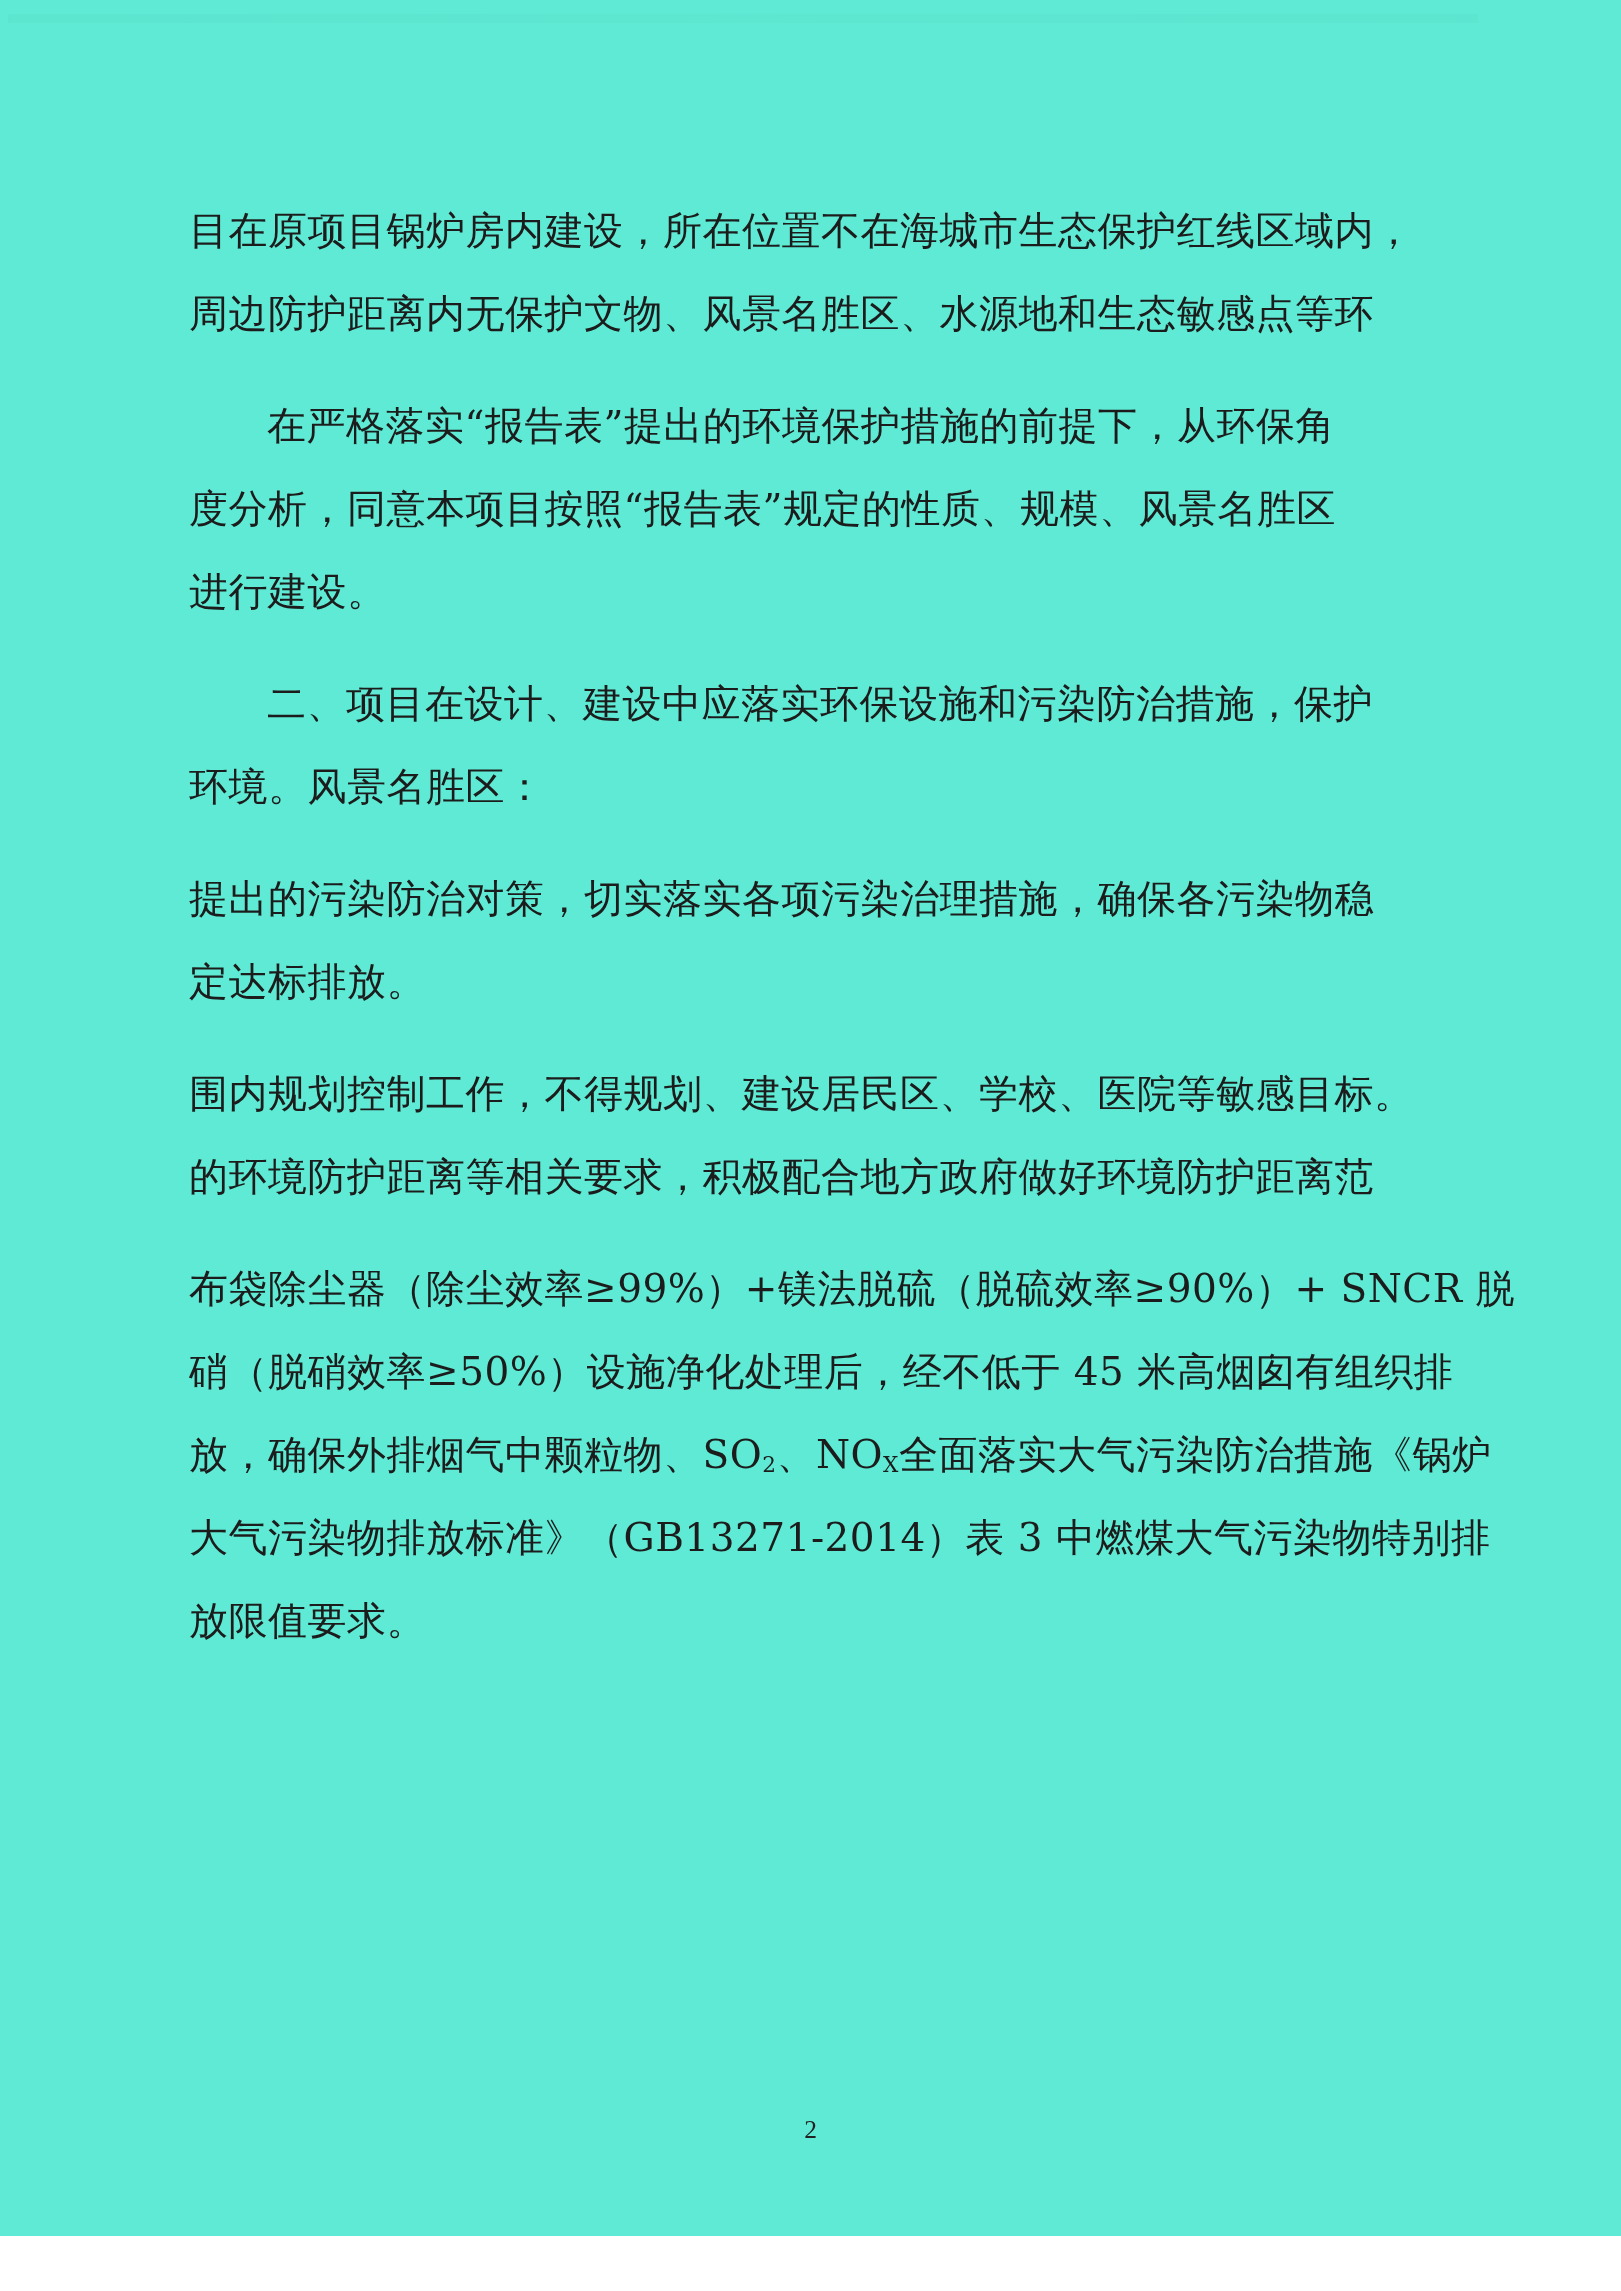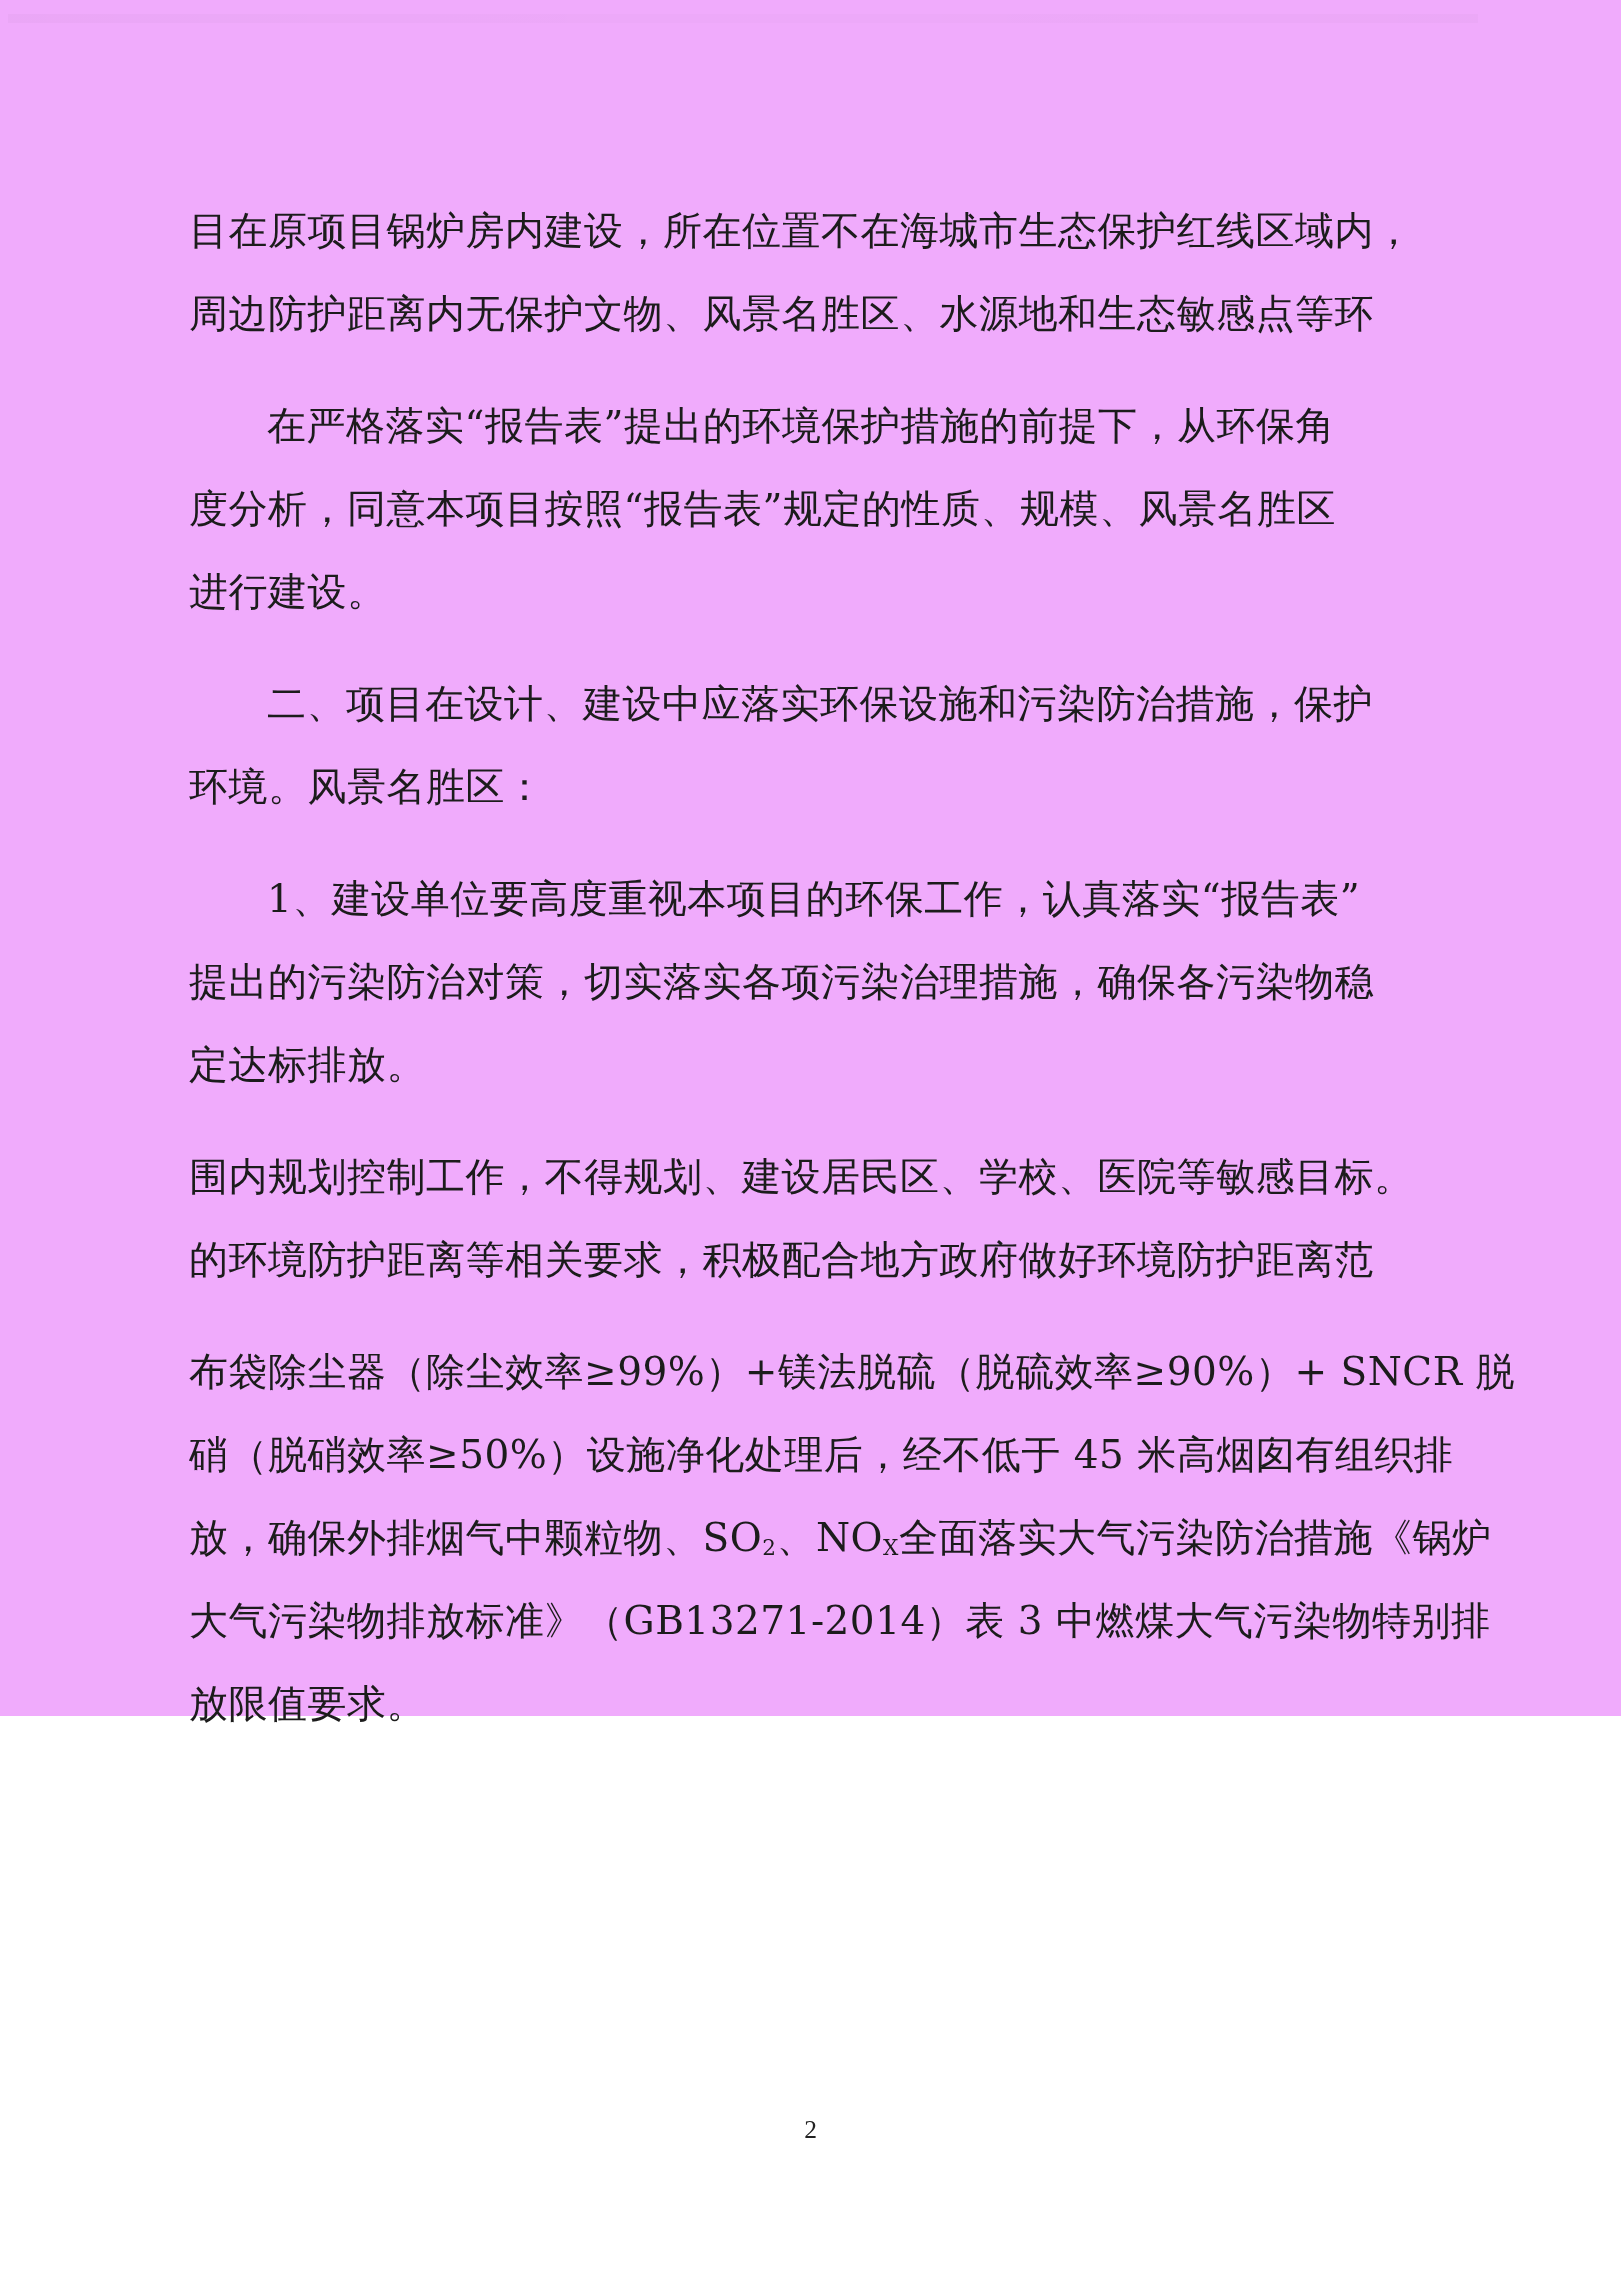--- a/index.html
+++ b/index.html
@@ -13,22 +13,22 @@
       position: relative;
       overflow: hidden;
       font-family: "DejaVu Serif", "Liberation Serif", serif;
       color: #1a1a1a;
     }
     .page {
       position: absolute;
       left: 0;
       top: 0;
       width: 1621px;
-      height: 1716px;
-      background: #f0abfc;
+      height: 2236px;
+      background: #5eead4;
     }
     .header-bleed {
       position: absolute;
       left: 7.8px;
       top: 13.7px;
       width: 1470px;
       height: 9.8px;
       background: linear-gradient(90deg, rgba(0,0,0,0.025), rgba(0,0,0,0.01), rgba(0,0,0,0.02));
     }
     .body-text {
@@ -91,21 +91,20 @@
     </div>
     <div class="para-gap"></div>
 
     <div>
       <div class="line indent">二、项目在设计、建设中应落实环保设施和污染防治措施，保护</div>
       <div class="line">环境。风景名胜区：</div>
     </div>
     <div class="para-gap"></div>
 
     <div>
-      <div class="line indent">1、建设单位要高度重视本项目的环保工作，认真落实“报告表”</div>
       <div class="line">提出的污染防治对策，切实落实各项污染治理措施，确保各污染物稳</div>
       <div class="line">定达标排放。</div>
     </div>
     <div class="para-gap"></div>
 
     <div>
       <div class="line">围内规划控制工作，不得规划、建设居民区、学校、医院等敏感目标。</div>
       <div class="line">的环境防护距离等相关要求，积极配合地方政府做好环境防护距离范</div>
     </div>
     <div class="para-gap"></div>

